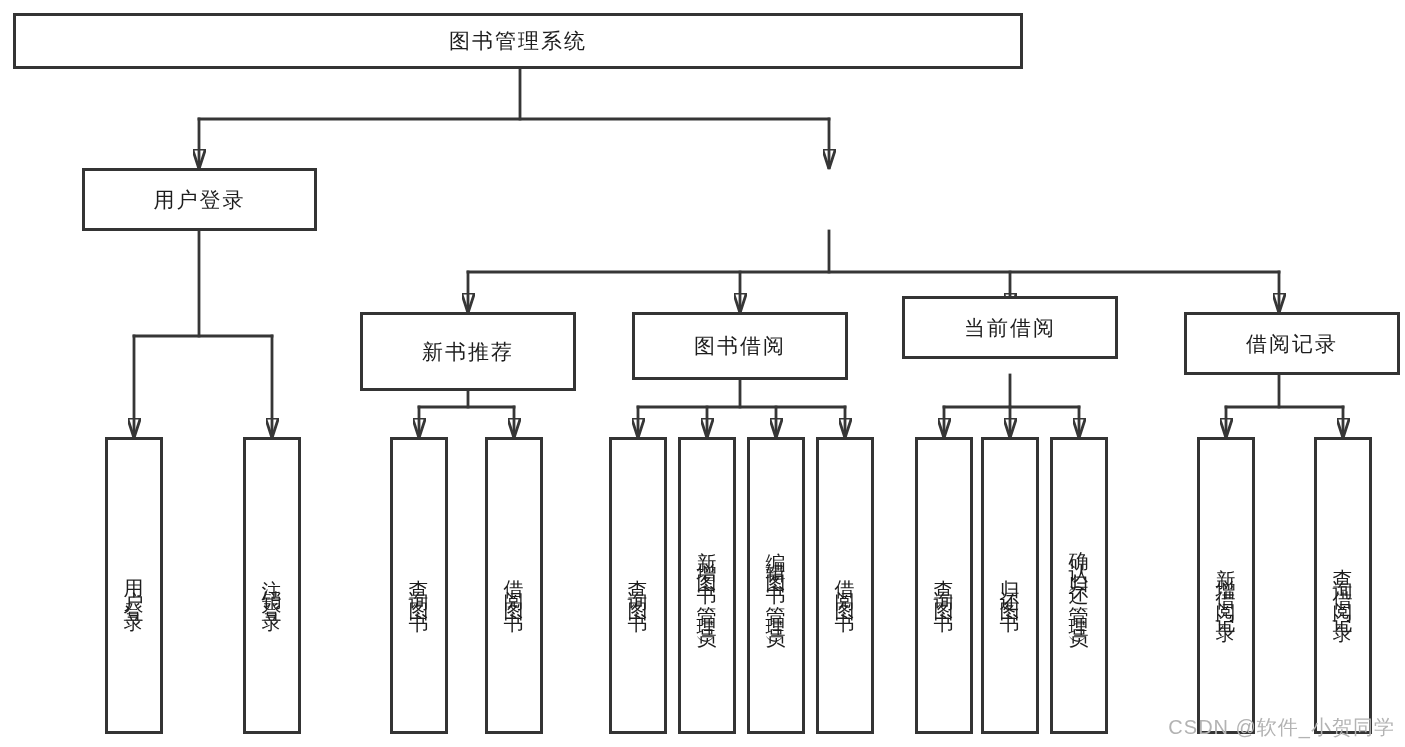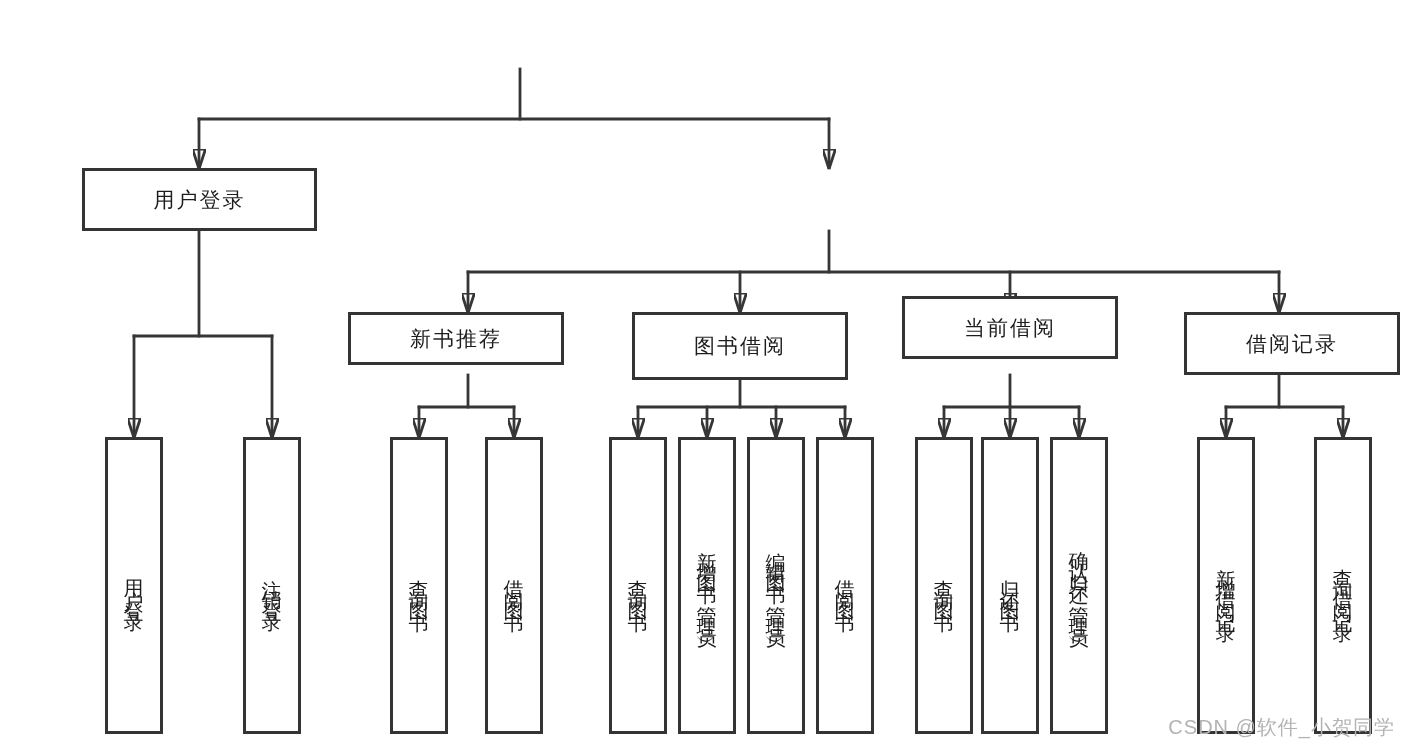--- a/index.html
+++ b/index.html
@@ -86,26 +86,29 @@
     </g>
 
     <g>
       <path d="M1279,375 V407"></path>
       <path d="M1226,407 H1343"></path>
       <path d="M1226,407 V437" marker-end="url(#arrow)"></path>
       <path d="M1343,407 V437" marker-end="url(#arrow)"></path>
     </g>
   </svg>
 
+  <div class="node hbox" style="left:13px;top:13px;width:1010px;height:56px;">
+    <span>图书管理系统</span>
+  </div>
 
   <div class="node hbox" style="left:82px;top:168px;width:235px;height:63px;">
     <span>用户登录</span>
   </div>
 
-  <div class="node hbox" style="left:348px;top:312px;width:216px;height:53px;">
+  <div class="node hbox" style="left:360px;top:312px;width:216px;height:79px;">
     <span>新书推荐</span>
   </div>
   <div class="node hbox" style="left:632px;top:312px;width:216px;height:68px;">
     <span>图书借阅</span>
   </div>
   <div class="node hbox" style="left:902px;top:296px;width:216px;height:63px;">
     <span>当前借阅</span>
   </div>
   <div class="node hbox" style="left:1171px;top:312px;width:216px;height:63px;margin-left:13px;">
     <span>借阅记录</span>

